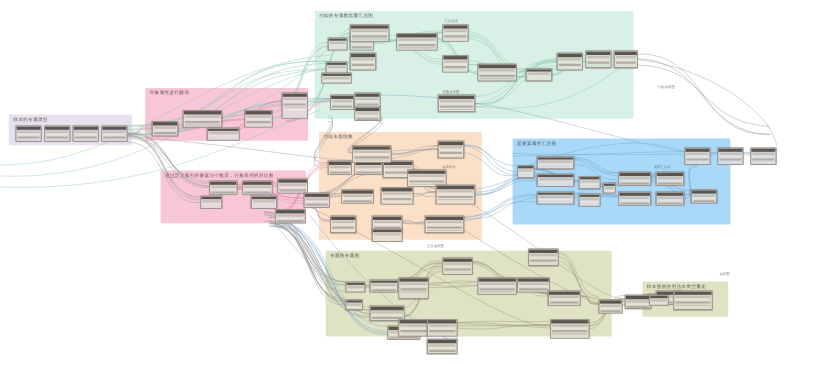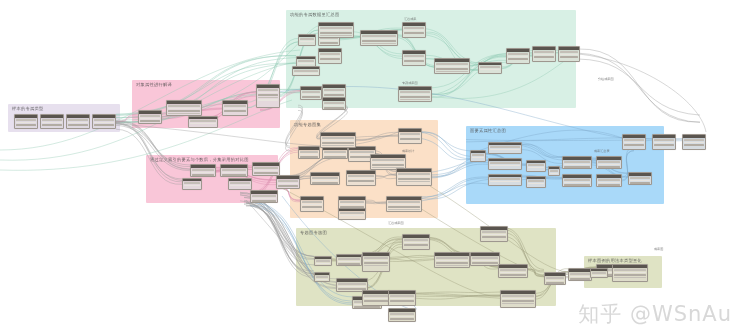--- a/index.html
+++ b/index.html
@@ -991,14 +991,13 @@
   <div id="labels-layer">
       <div class="nlabel" style="left: 404px; top: 18px;">汇总成果</div>
       <div class="nlabel" style="left: 402px; top: 82px;">专题成果图</div>
       <div class="nlabel" style="left: 598px; top: 78px;">分组成果图</div>
       <div class="nlabel" style="left: 594px; top: 150px;">成果汇总表</div>
       <div class="nlabel" style="left: 388px; top: 222px;">汇总成果图</div>
       <div class="nlabel" style="left: 654px; top: 248px;">成果图</div>
       <div class="nlabel" style="left: 402px; top: 150px;">成果统计</div>
     </div>
 
-  <div id="watermark">知乎 @WSnAu</div>
 </div>
 
 </body></html>

